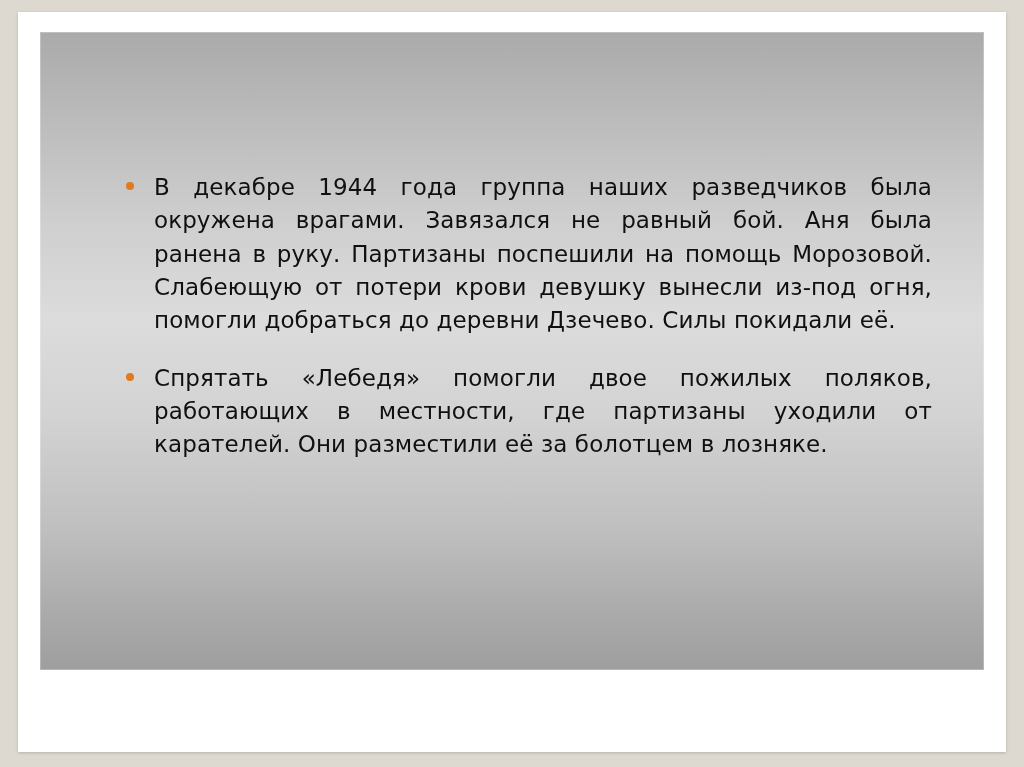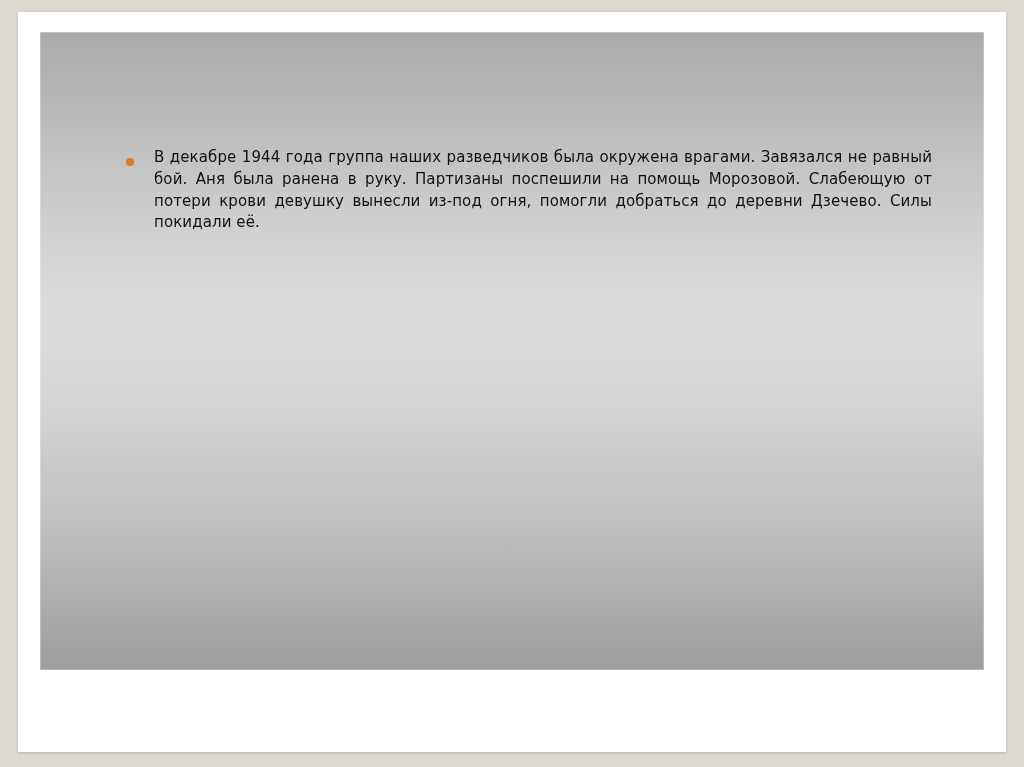--- a/index.html
+++ b/index.html
@@ -52,26 +52,27 @@
   ul.bullets {
     list-style: none;
     margin: 0;
     padding: 0;
   }
 
   ul.bullets > li {
     position: relative;
     padding-left: 42px;
     margin-bottom: 6px;
-    font-size: 15px;
+    font-size: 23px;
     line-height: 1.45;
     color: #101010;
     text-align: justify;
     text-justify: inter-word;
     letter-spacing: 0.1px;
+    margin-top: 24px;
   }
 
   ul.bullets > li::before {
     content: "";
     position: absolute;
     left: 14px;
     top: 11px;
     width: 8px;
     height: 8px;
     border-radius: 50%;
@@ -85,16 +86,19 @@
 </head>
 <body>
 
 <div class="slide-outer">
   <div class="slide-inner">
     <div class="content-block">
       <ul class="bullets">
         <li>
           <span class="bullet-text">В декабре 1944 года группа наших разведчиков была окружена врагами. Завязался не равный бой. Аня была ранена в руку. Партизаны поспешили на помощь Морозовой. Слабеющую от потери крови девушку вынесли из-под огня, помогли добраться до деревни Дзечево. Силы покидали её.</span>
         </li>
+        <li>
+          <span class="bullet-text">Спрятать «Лебедя» помогли двое пожилых поляков, работающих в местности, где партизаны уходили от карателей. Они разместили её за болотцем в лозняке.</span>
+        </li>
       </ul>
     </div>
   </div>
 </div>
 
 </body></html>

